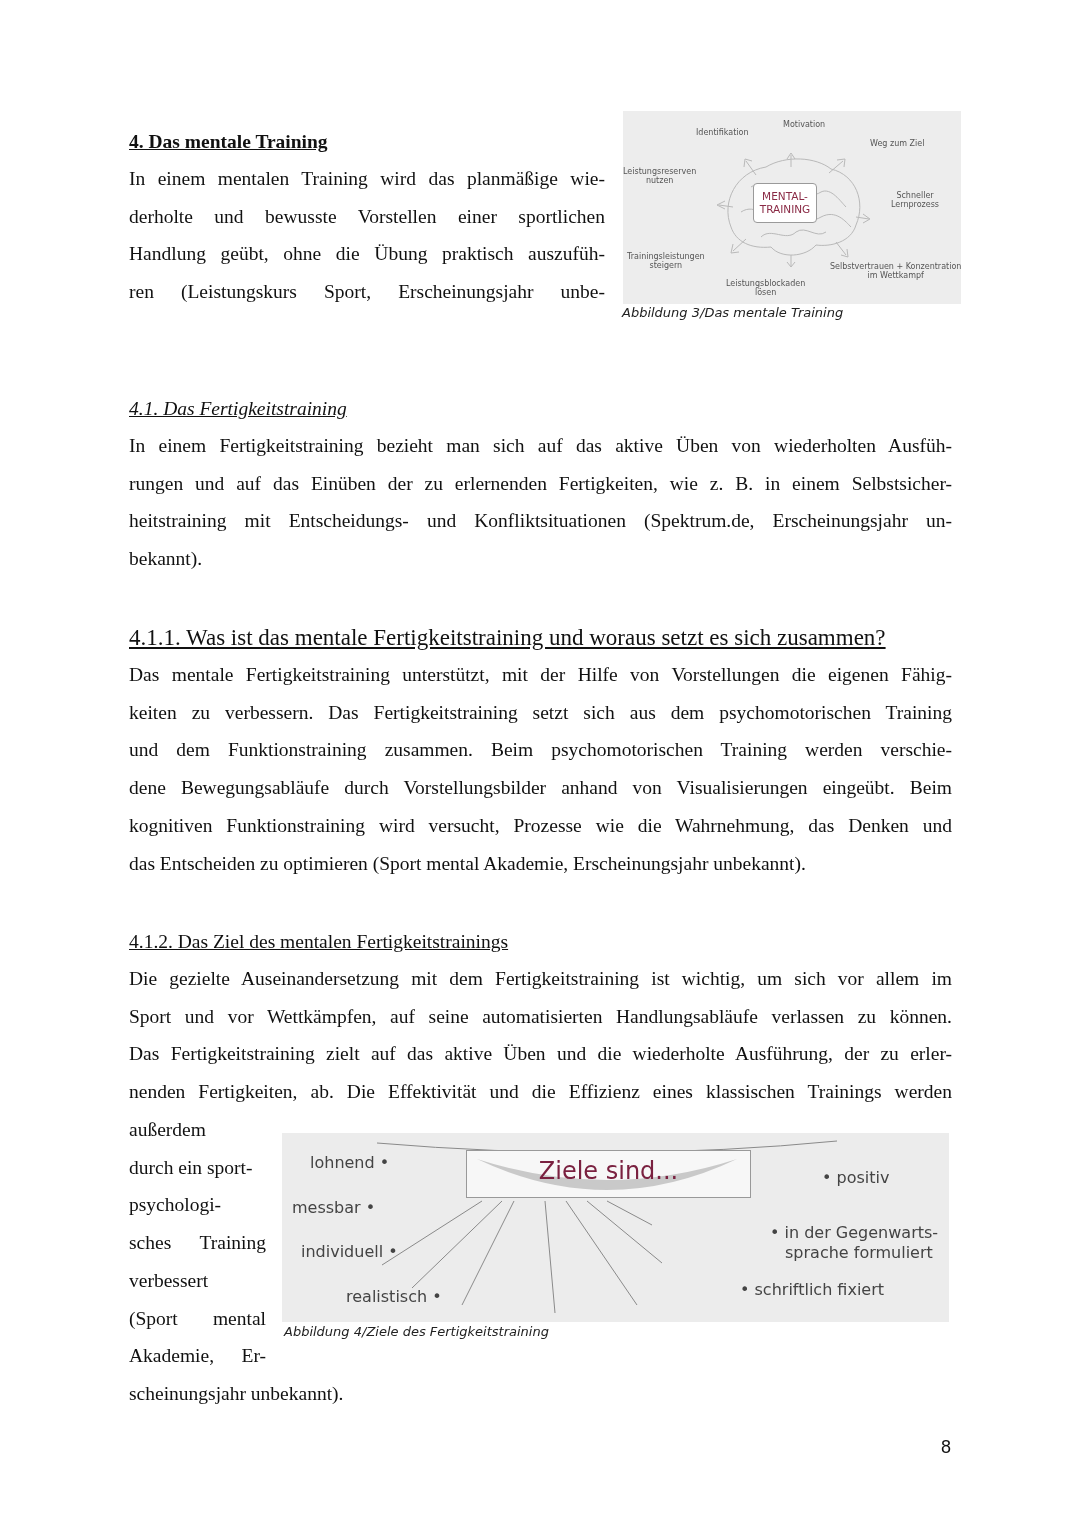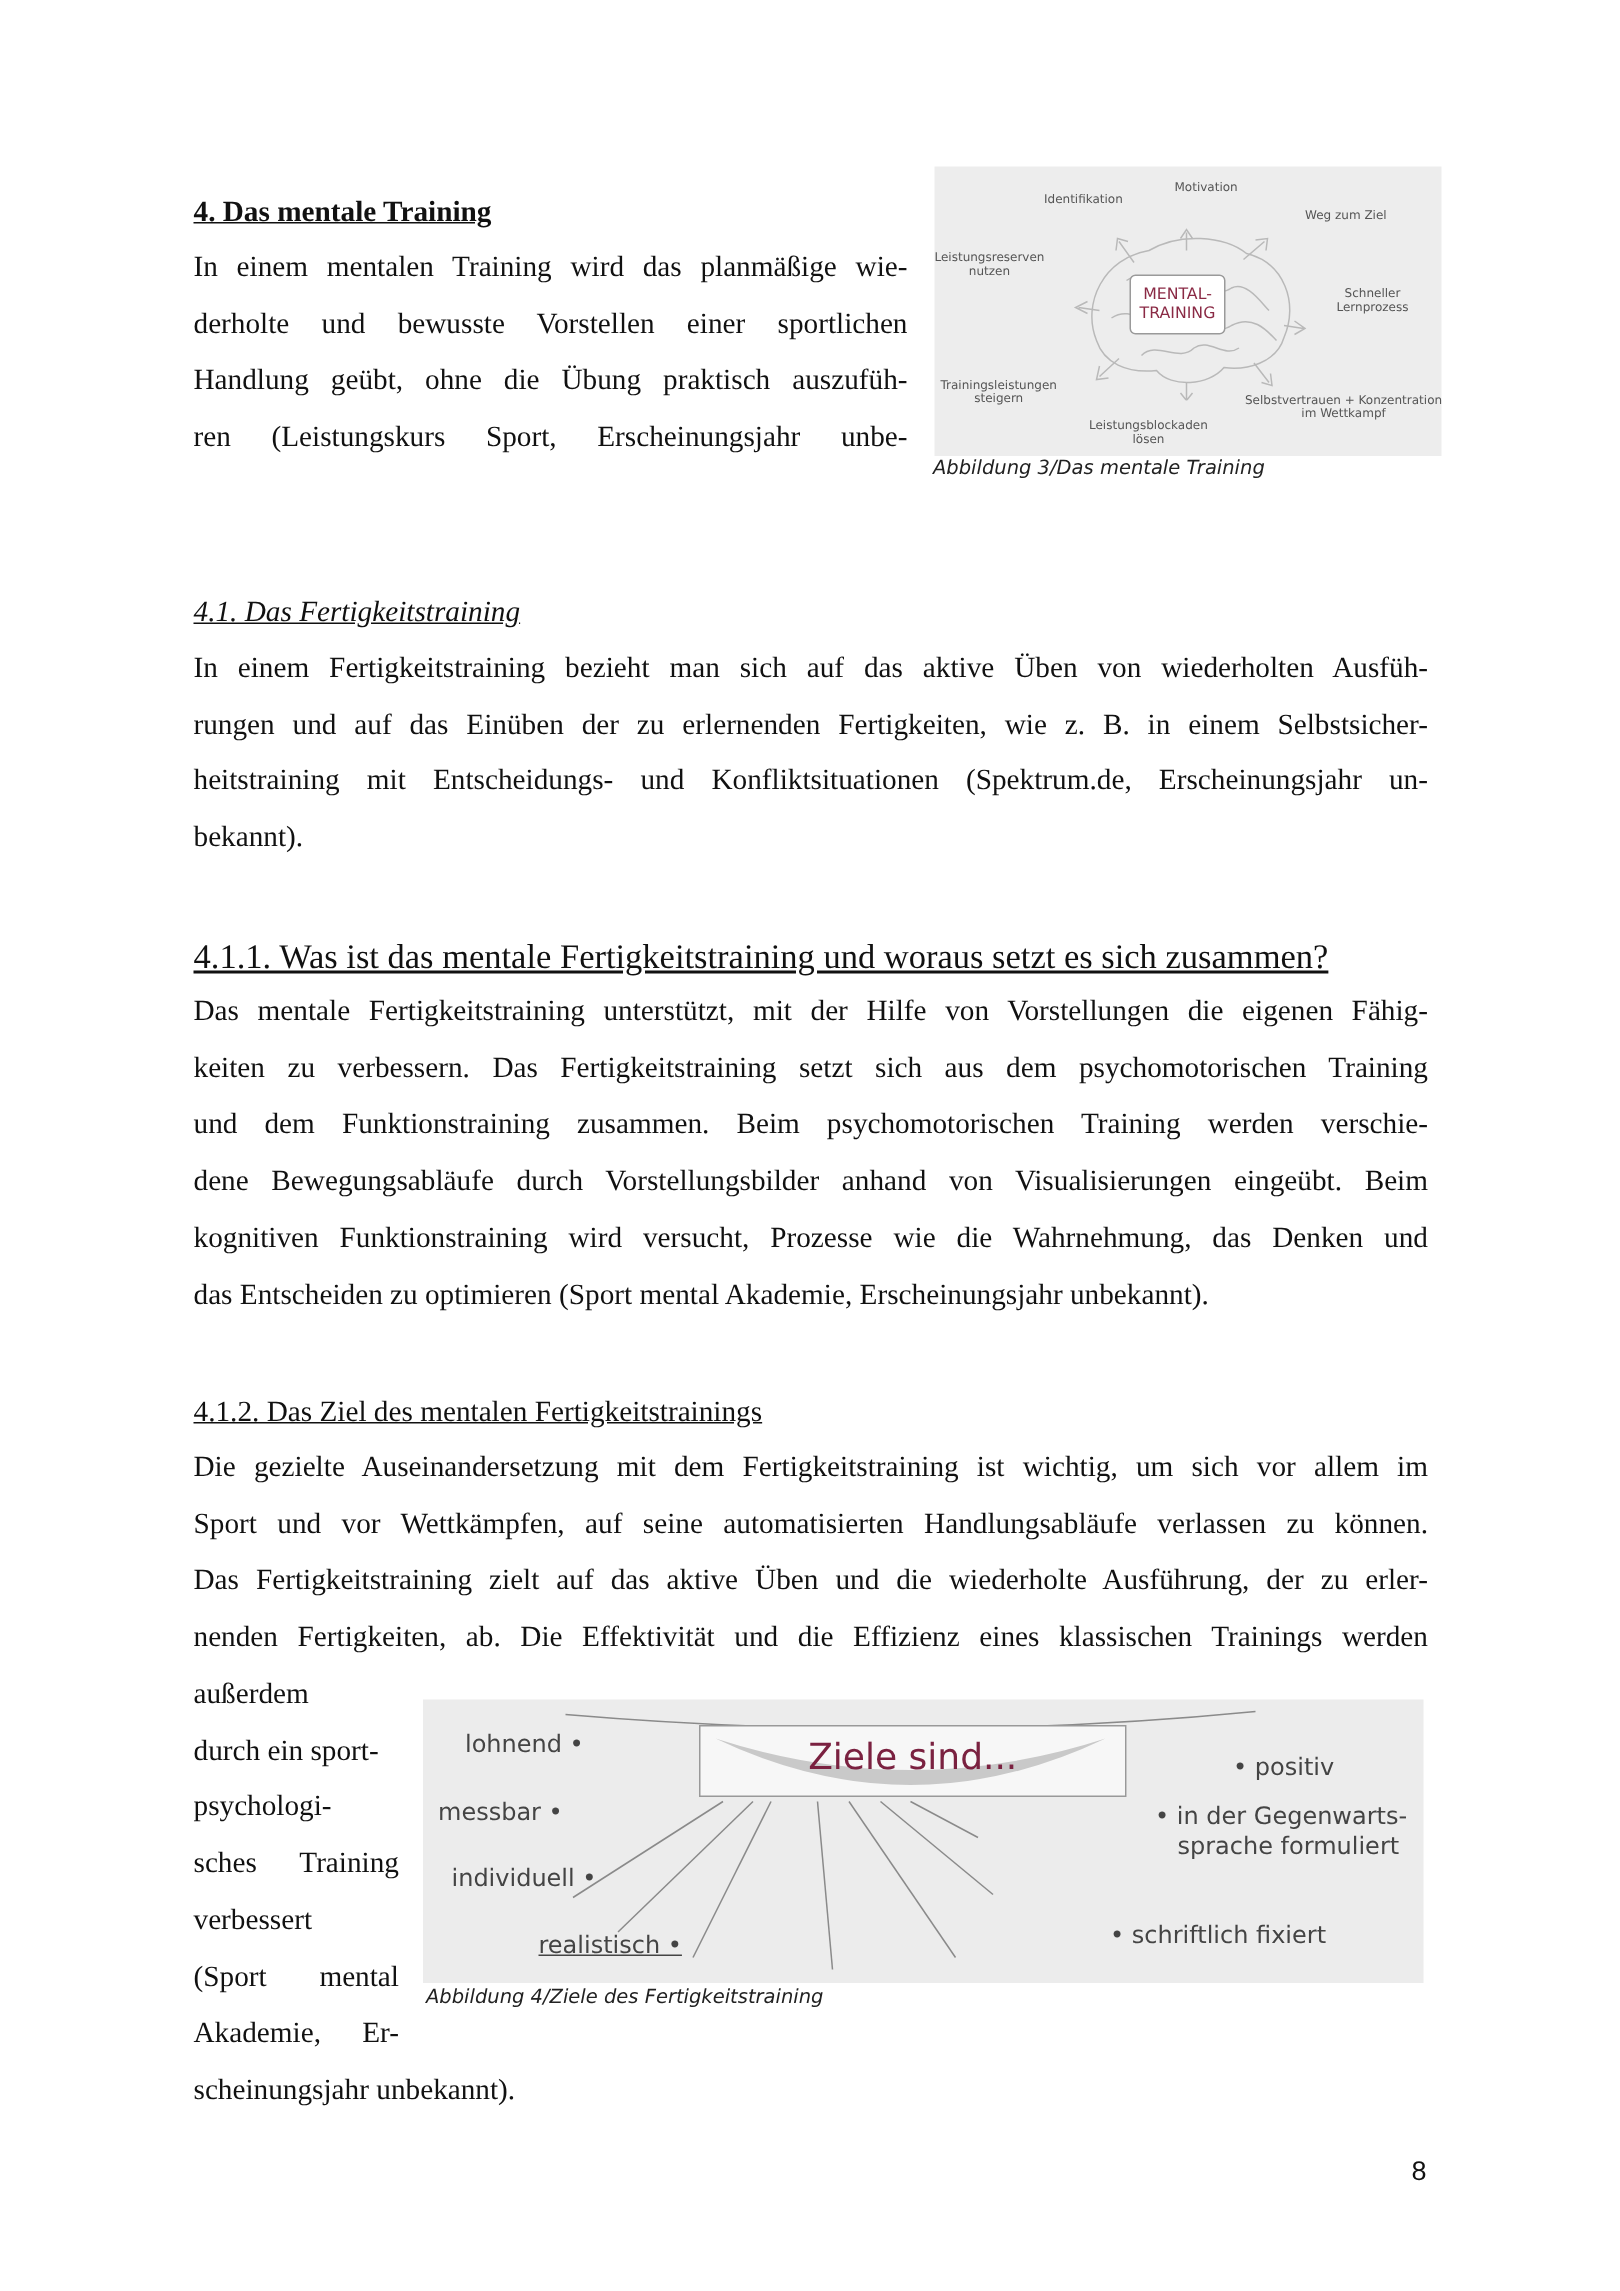--- a/index.html
+++ b/index.html
@@ -160,23 +160,23 @@
     </svg>
     <div class="banner">
       <svg style="position:absolute;left:0;top:0" width="283" height="46">
         <path d="M10 8 Q 140 70 270 8 Q 140 50 10 8 Z" fill="#c9c9c9"></path>
       </svg>
       <div class="banner-title">Ziele sind...</div>
     </div>
     <div class="itm" style="left:28px; top:20px;">lohnend •</div>
     <div class="itm" style="left:10px; top:65px;">messbar •</div>
     <div class="itm" style="left:19px; top:109px;">individuell •</div>
-    <div class="itm" style="left:77px; top:154px;text-decoration:underline;">realistisch •</div>
+    <div class="itm" style="left:64px; top:154px;">realistisch •</div>
     <div class="itm" style="left:540px; top:35px;">• positiv</div>
-    <div class="itm" style="left:488px; top:68px;">
+    <div class="itm" style="left:488px; top:90px;">
       <span>• in der Gegenwarts-</span><br>
       <span style="padding-left:15px">sprache formuliert</span>
     </div>
     <div class="itm" style="left:458px; top:147px;">• schriftlich fixiert</div>
   </div>
   <div class="cap4">Abbildung 4/Ziele des Fertigkeitstraining</div>
 
   <div class="pagenum">8</div>
 </div>
 

